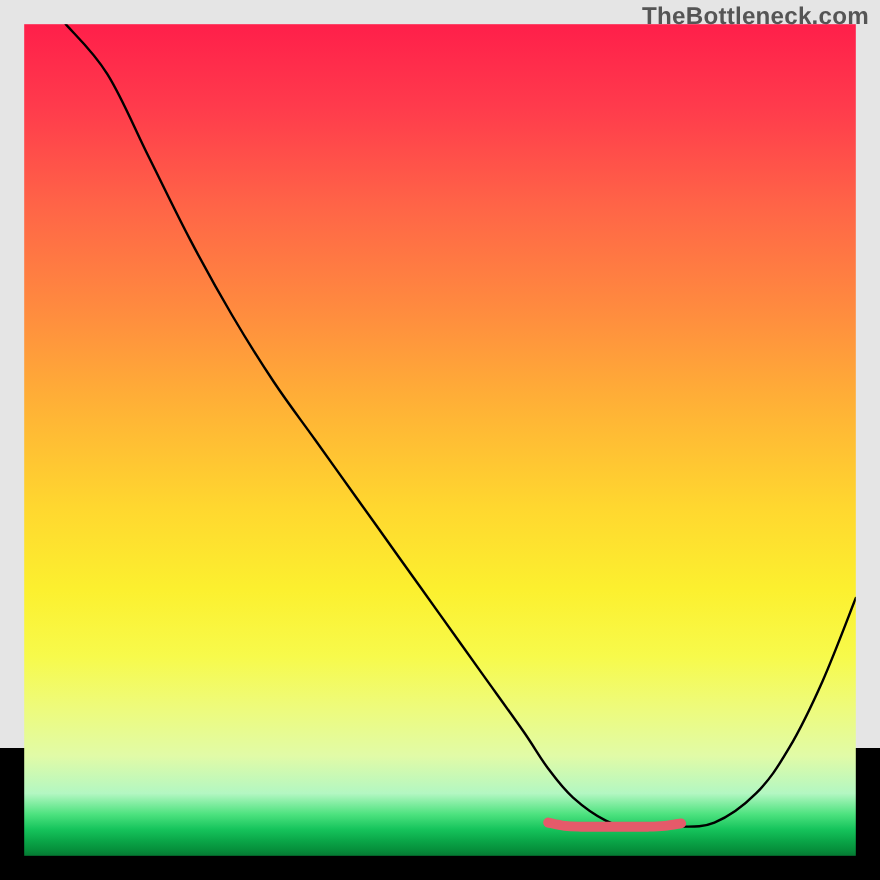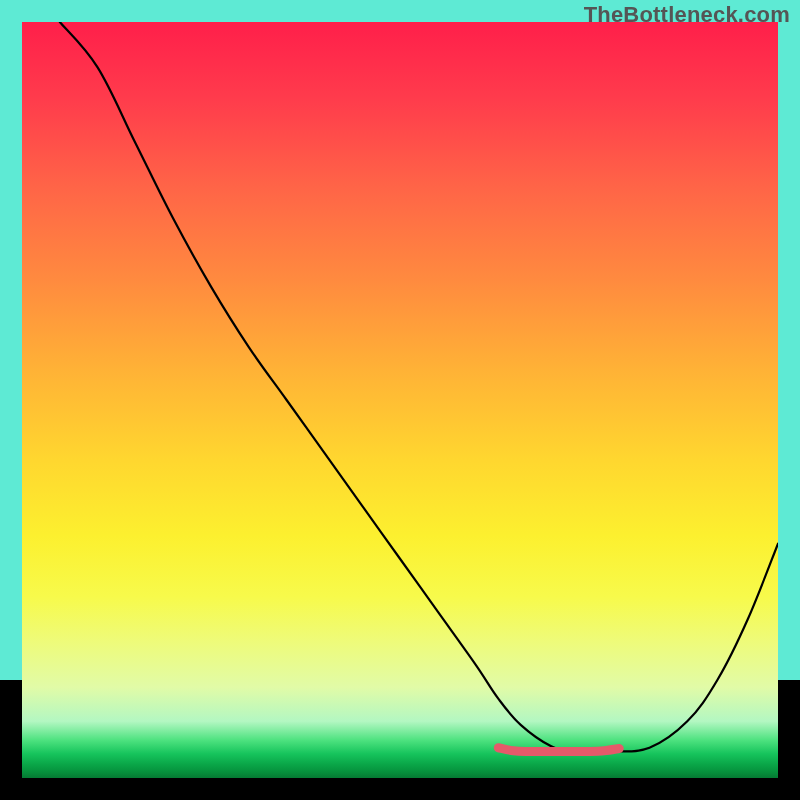--- a/index.html
+++ b/index.html
@@ -9,21 +9,21 @@
     height: 800px;
     background: #000;
     overflow: hidden;
   }
   .frame {
     position: absolute;
     left: 0;
     top: 0;
     width: 800px;
     height: 680px;
-    background: #5eead4;
+    background: #e5e5e5;
   }
   .plot-wrap {
     position: absolute;
     left: 22px;
     top: 22px;
     width: 756px;
     height: 756px;
   }
   .plot-bg {
     position: absolute;

